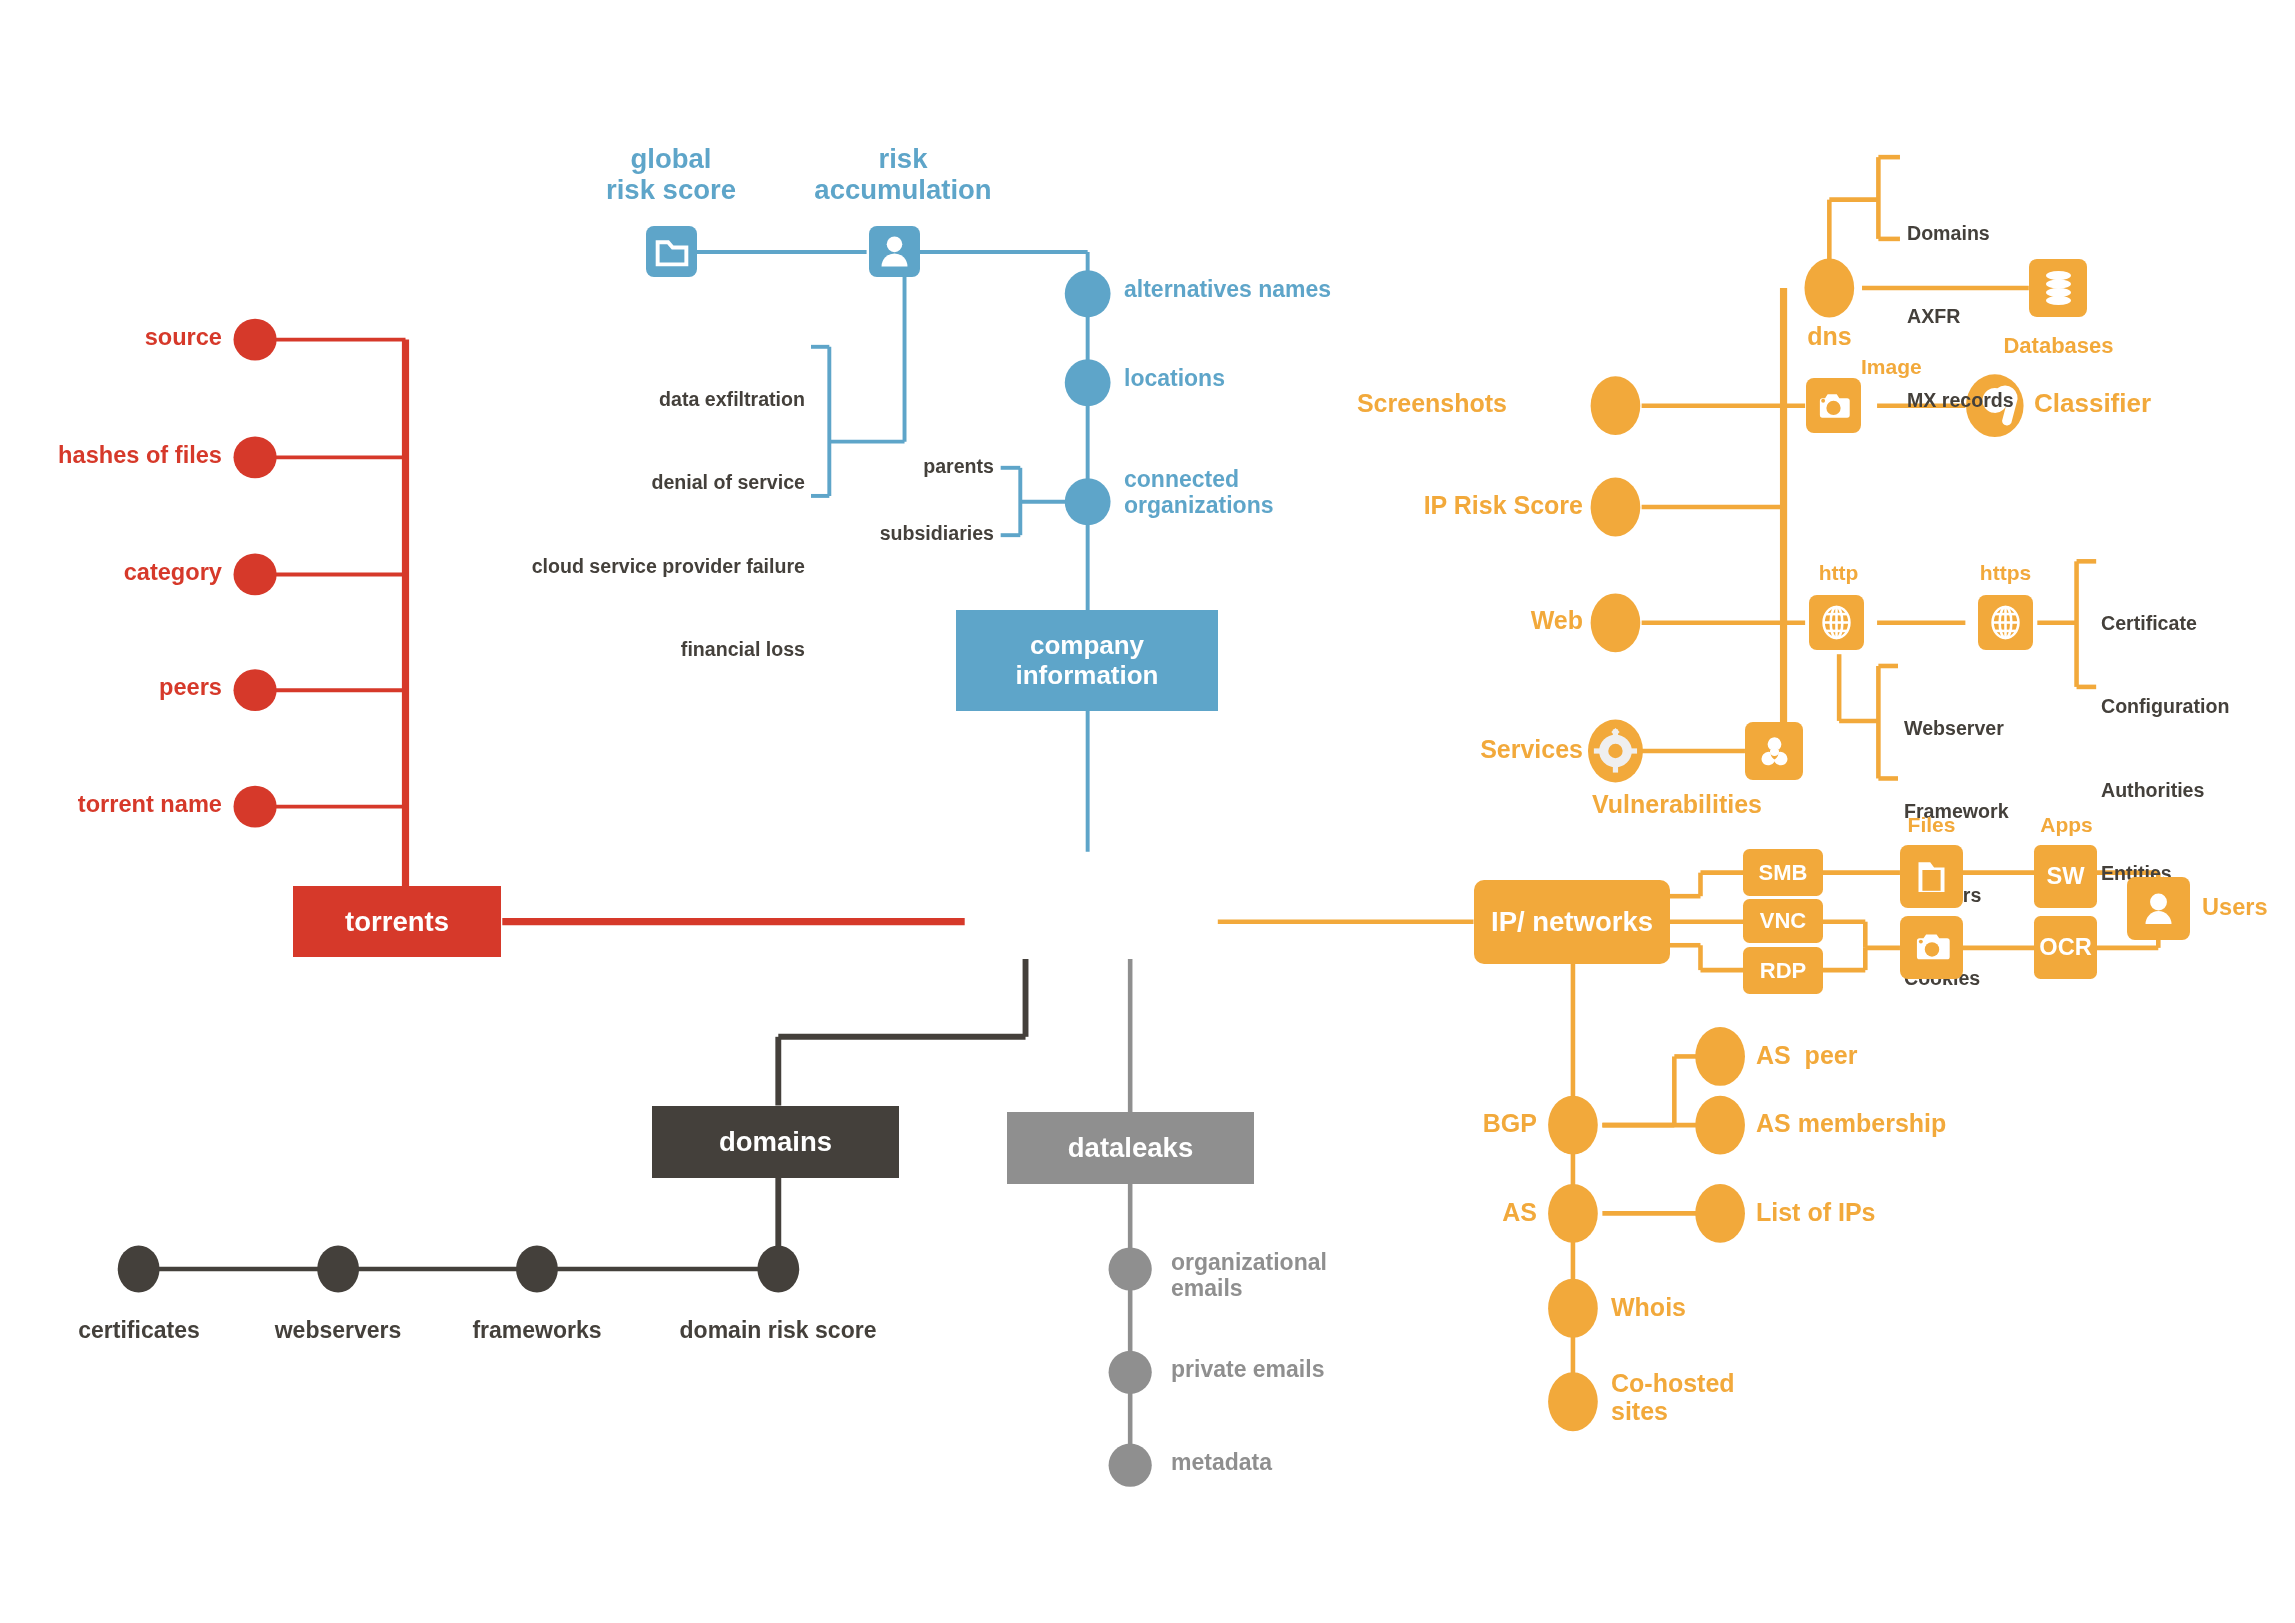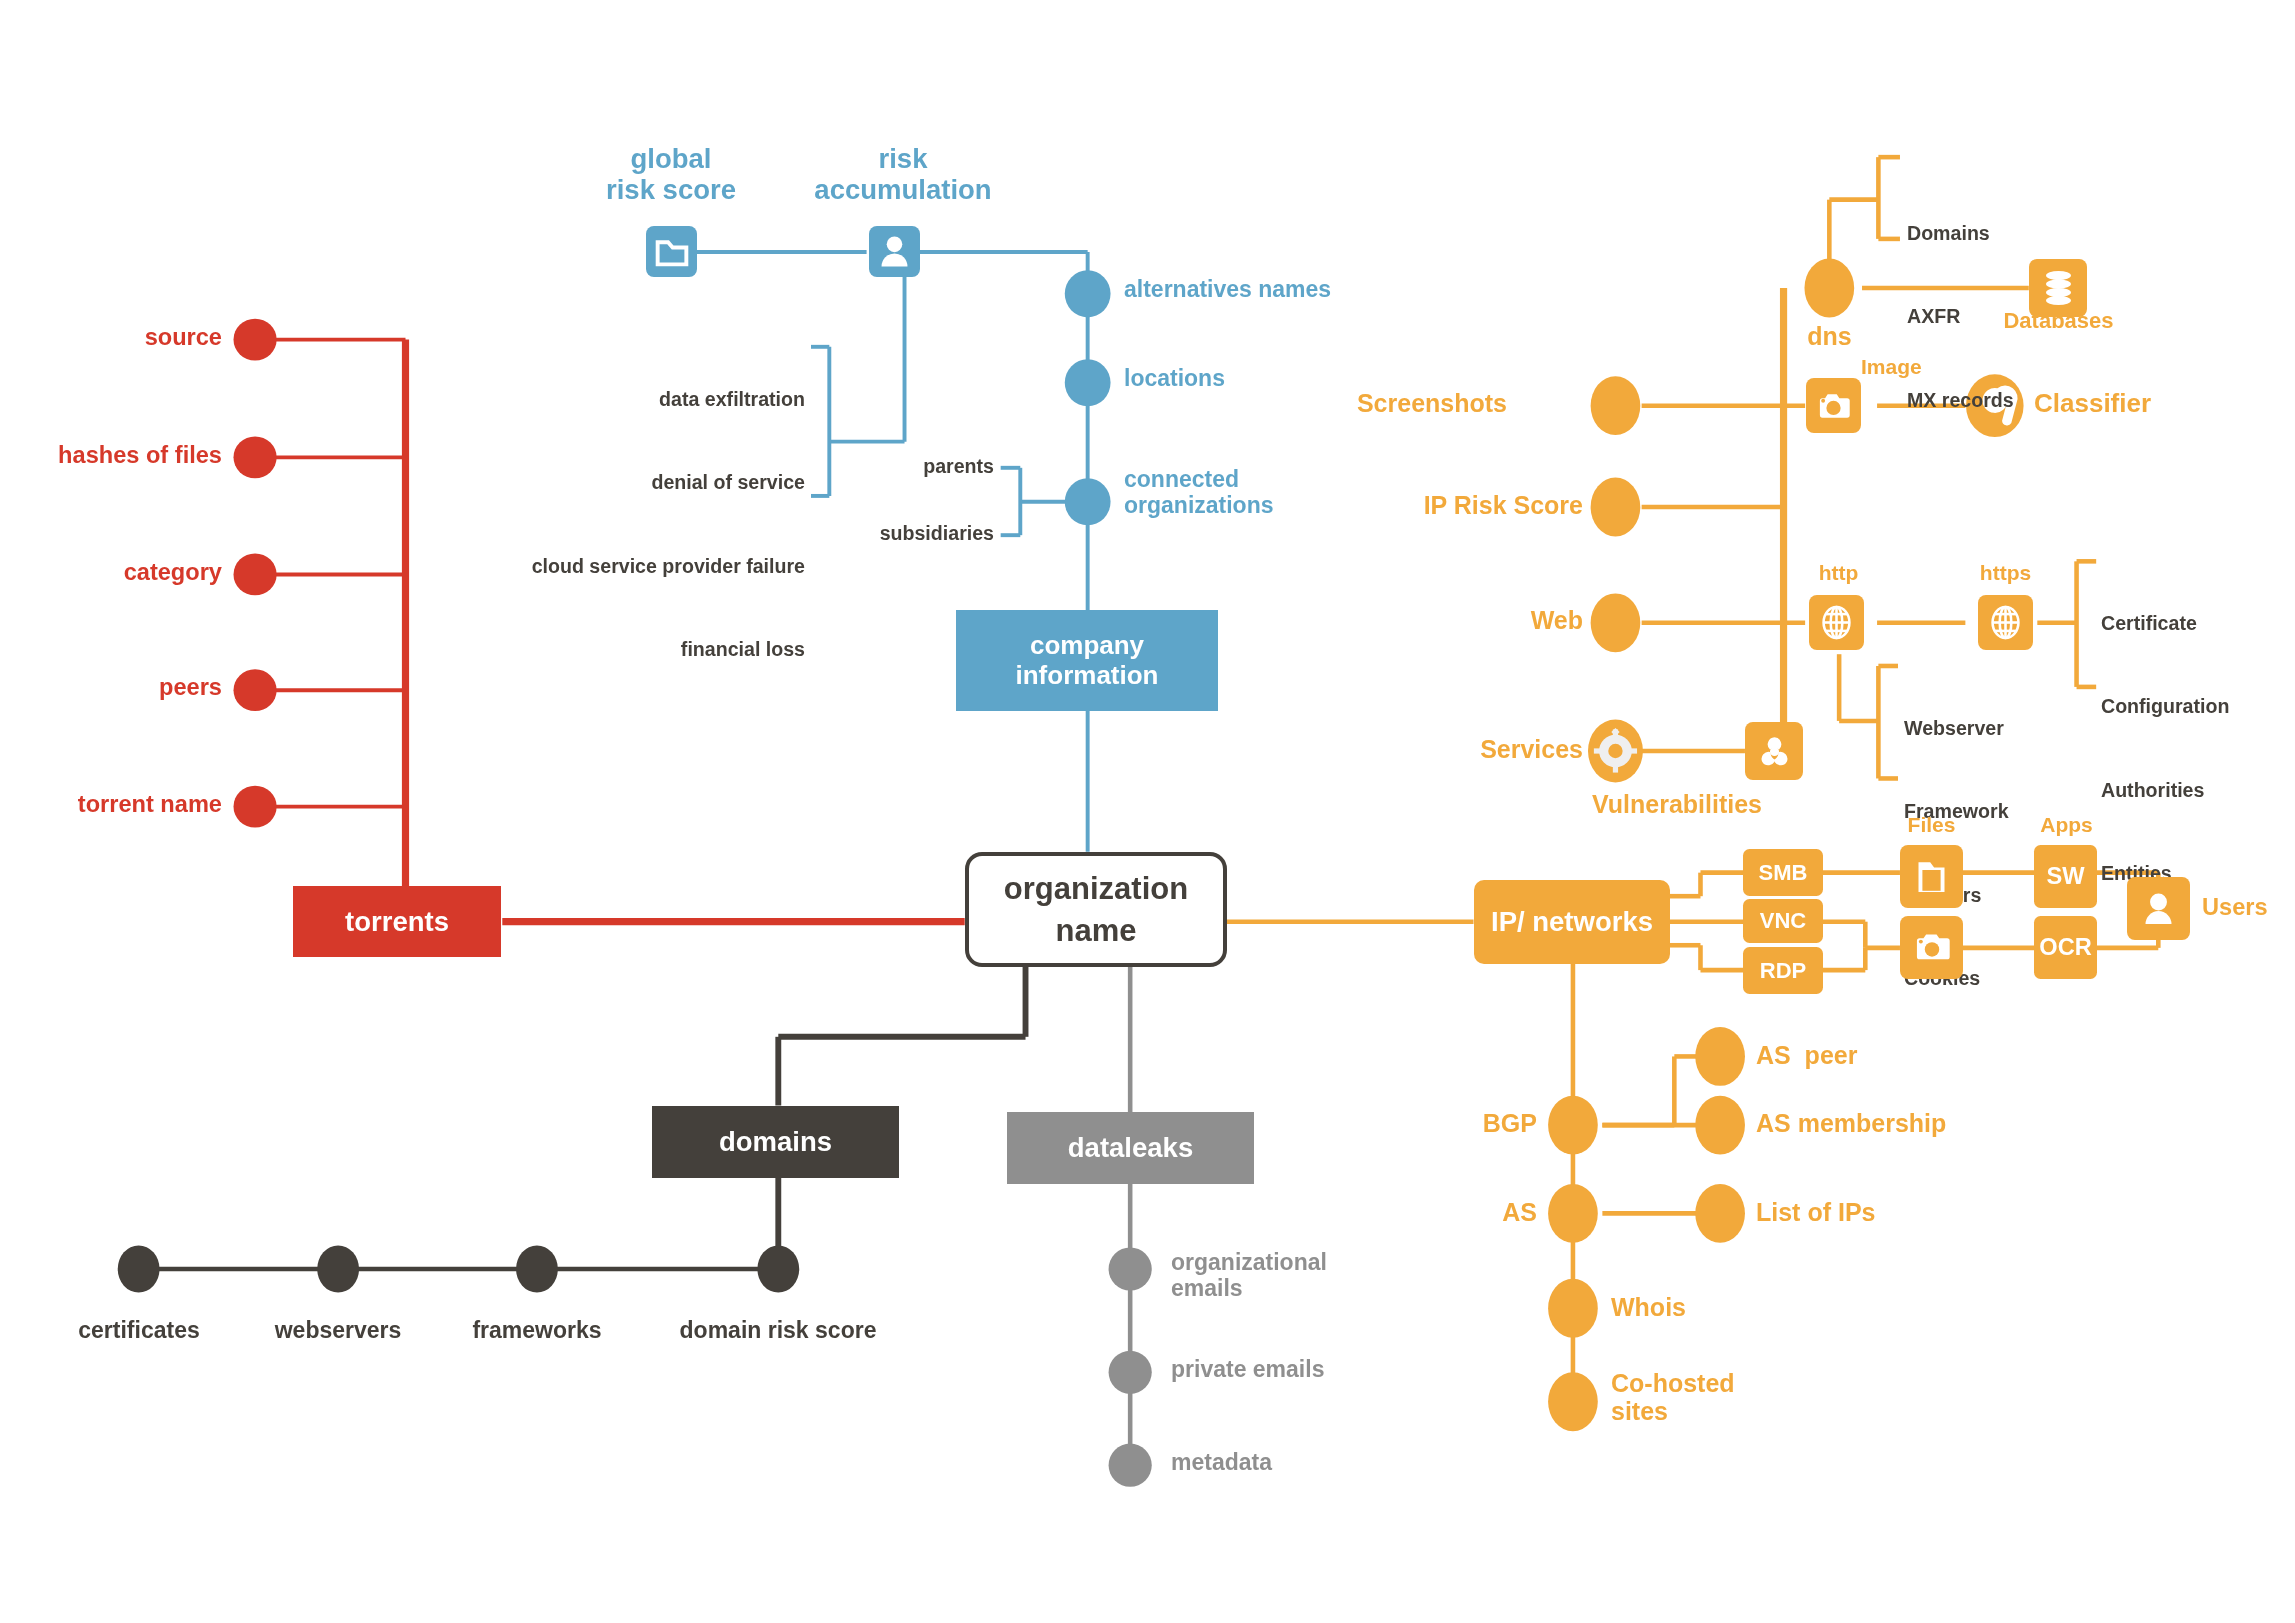--- a/index.html
+++ b/index.html
@@ -241,22 +241,20 @@
 <div class="lbl blue" style="left:1124px;top:366px;font-size:23px;">locations</div>
 <div class="lbl blue" style="left:1124px;top:467px;font-size:23px;">connected
 organizations</div>
 
 <div class="lbl r dark" style="left:837px;top:456px;width:157px;font-size:19.6px;">parents</div>
 <div class="lbl r dark" style="left:837px;top:523px;width:157px;font-size:19.6px;">subsidiaries</div>
 
 <div class="boxlabel" style="left:956px;top:610px;width:262px;height:101px;background:#5EA5C9;font-size:26px;">company
 information</div>
 
-<div class="orgbox" style="left:965px;top:852px;width:254px;height:107px;font-size:31px;">organization
-name</div>
 
 <div class="lbl r red" style="left:39px;top:324px;width:183px;font-size:23.6px;">source</div>
 <div class="lbl r red" style="left:13px;top:442px;width:209px;font-size:23.6px;">hashes of files</div>
 <div class="lbl r red" style="left:26px;top:559px;width:196px;font-size:23.6px;">category</div>
 <div class="lbl r red" style="left:39px;top:674px;width:183px;font-size:23.6px;">peers</div>
 <div class="lbl r red" style="left:13px;top:791px;width:209px;font-size:23.6px;">torrent name</div>
 
 <div class="boxlabel" style="left:293px;top:886px;width:208px;height:71px;background:#D6392A;font-size:27.5px;">torrents</div>
 
 <div class="boxlabel" style="left:652px;top:1106px;width:247px;height:72px;background:#44403B;font-size:27.5px;">domains</div>
@@ -283,21 +281,21 @@
 </div>
 
 <div class="iconbox" style="left:2029px;top:259px;width:58px;height:58px;">
   <svg width="33" height="38" viewBox="0 0 50 58">
     <ellipse cx="25" cy="10" rx="19" ry="7" fill="#fff"></ellipse>
     <ellipse cx="25" cy="23" rx="19" ry="7" fill="#fff"></ellipse>
     <ellipse cx="25" cy="36" rx="19" ry="7" fill="#fff"></ellipse>
     <ellipse cx="25" cy="48" rx="19" ry="7" fill="#fff"></ellipse>
   </svg>
 </div>
-<div class="lbl orange c" style="left:1993px;top:309px;width:131px;font-size:22px;">Databases</div>
+<div class="lbl orange c" style="left:1993px;top:334px;width:131px;font-size:22px;">Databases</div>
 
 <div class="lbl orange r" style="left:1304px;top:389px;width:203px;font-size:25px;text-align:right;">Screenshots</div>
 <div class="lbl orange" style="left:1861px;top:355px;font-size:21px;">Image</div>
 <div class="iconbox" style="left:1806px;top:378px;width:55px;height:55px;">
   <svg width="35" height="30" viewBox="0 0 54 46">
     <path d="M 18,5 h 14 l 4,6 h 12 a4,4 0 0 1 4,4 v 22 a4,4 0 0 1 -4,4 h -38 a4,4 0 0 1 -4,-4 v -22 a4,4 0 0 1 4,-4 h 4 z" fill="#fff"></path>
     <circle cx="27" cy="26" r="11" fill="#F2A93B"></circle>
     <circle cx="11" cy="15" r="3" fill="#F2A93B"></circle>
   </svg>
 </div>

